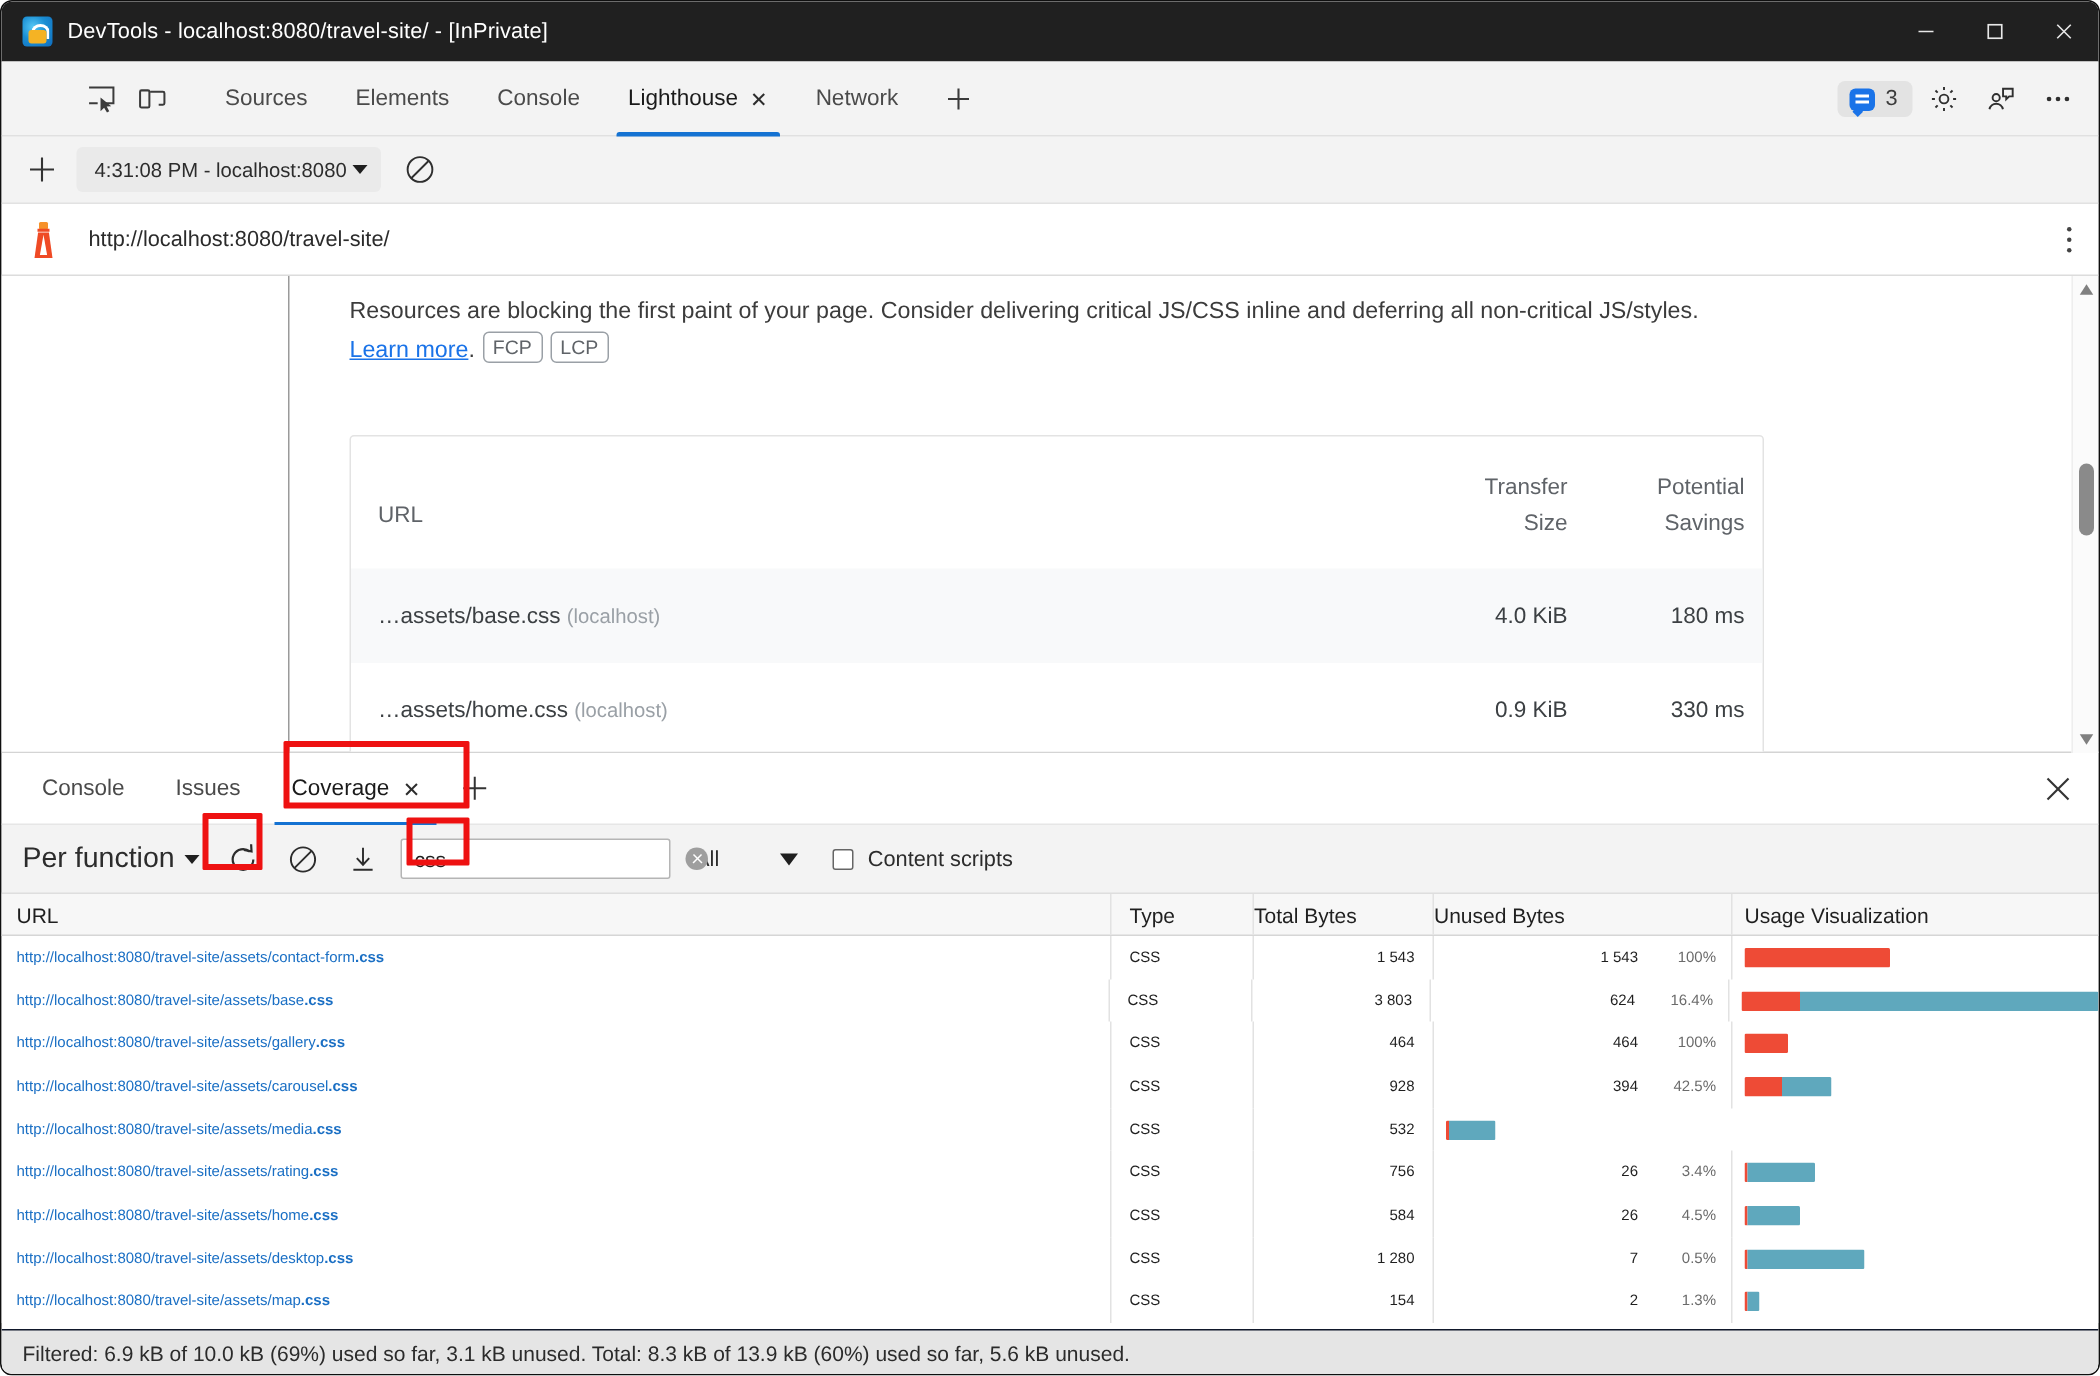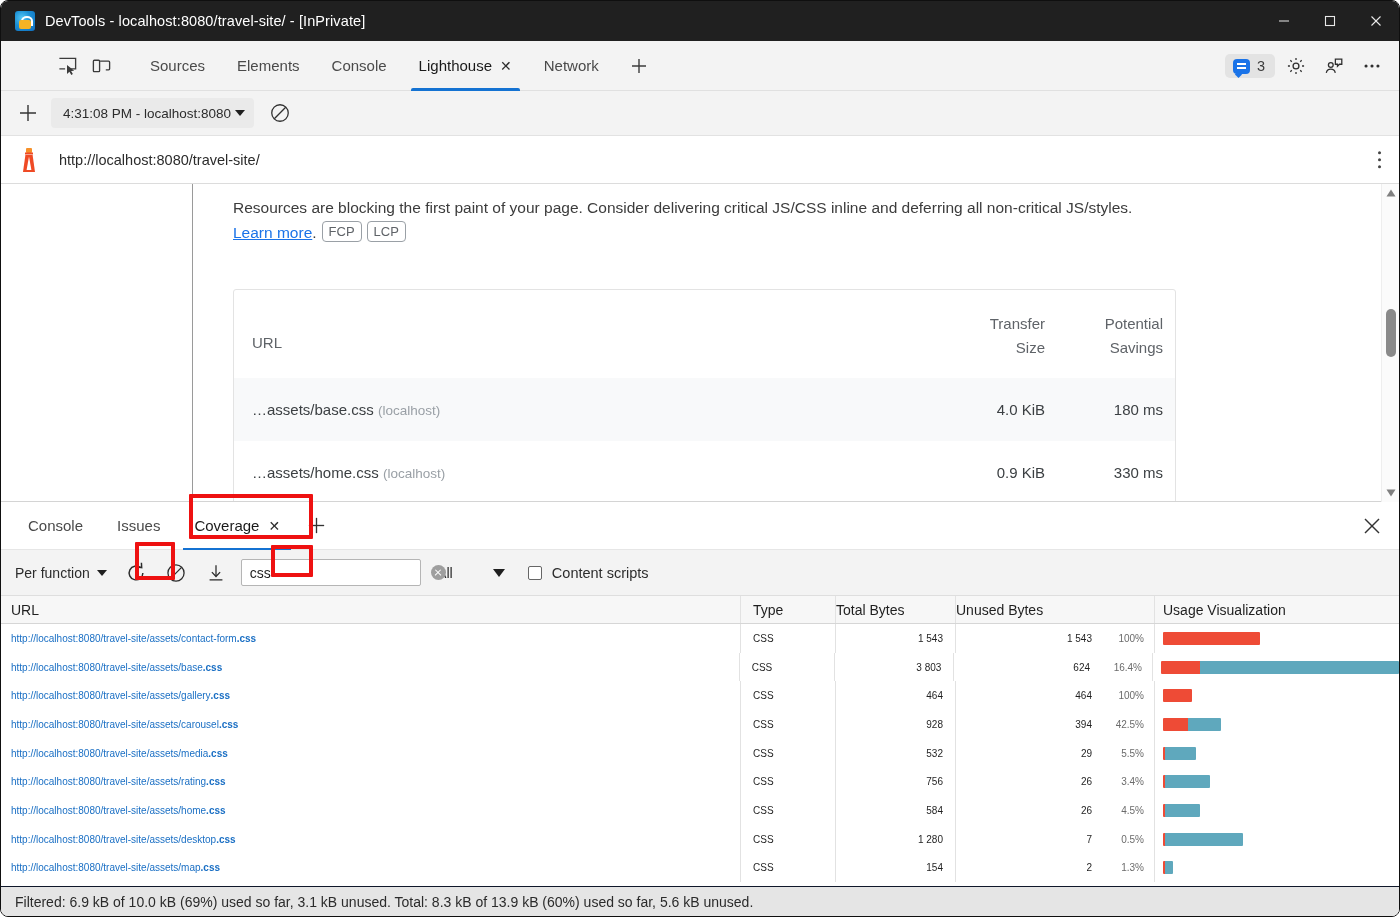--- a/index.html
+++ b/index.html
@@ -175,21 +175,21 @@
   }
   .d-tab .tab-close { font-size:14px; color:#2d2d2d; }
   .drawer-plus { width:38px; height:40px; display:flex; align-items:center; justify-content:center; color:#333;}
   .drawer-close { position:absolute; right:18px; top:50%; transform:translateY(-50%); color:#333; display:flex;}
 
   
   .cov-toolbar {
     height:46px; background:#f3f3f3; display:flex; align-items:center;
     gap:0; padding-left:10px; border-bottom:1px solid #dedede;
   }
-  .cov-select { display:flex; align-items:center; gap:7px; font-size:14px; color:#2c2c2c; padding:0 6px 0 4px;}
+  .cov-select { display:flex; align-items:center; gap:7px; font-size:19px; color:#2c2c2c; padding:0 6px 0 4px;}
   .cov-icon { width:34px; height:34px; display:flex; align-items:center; justify-content:center; color:#2c2c2c;}
   .cov-filter {
     width:180px; height:27px; background:#fff; border:1px solid #b5b5b5; border-radius:2px;
     display:flex; align-items:center; padding:0 4px 0 8px; margin-left:8px;
   }
   .cov-filter input {
     border:none; outline:none; flex:1; font-size:14px; color:#1f1f1f;
     font-family:"Liberation Sans", sans-serif; background:transparent;
   }
   .clear-btn {
@@ -569,24 +569,20 @@
               <span class="used" style="width: 33px; background: rgb(95, 168, 189);"></span>
             </div>
           </div>
         </div>
         <div class="cov-row">
           <div class="c-url">
             <a href="#">http://localhost:8080/travel-site/assets/media<span class="ext">.css</span></a>
           </div>
           <div class="c-type">CSS</div>
           <div class="c-total">532</div>
-          <div class="c-unused">
-            <span class="num">29</span>
-            <span class="pct">5.5%</span>
-          </div>
           <div class="c-viz">
             <div class="bar">
               <span class="unused" style="width: 2px; background: rgb(238, 75, 54);"></span>
               <span class="used" style="width: 31px; background: rgb(95, 168, 189);"></span>
             </div>
           </div>
         </div>
         <div class="cov-row">
           <div class="c-url">
             <a href="#">http://localhost:8080/travel-site/assets/rating<span class="ext">.css</span></a>

